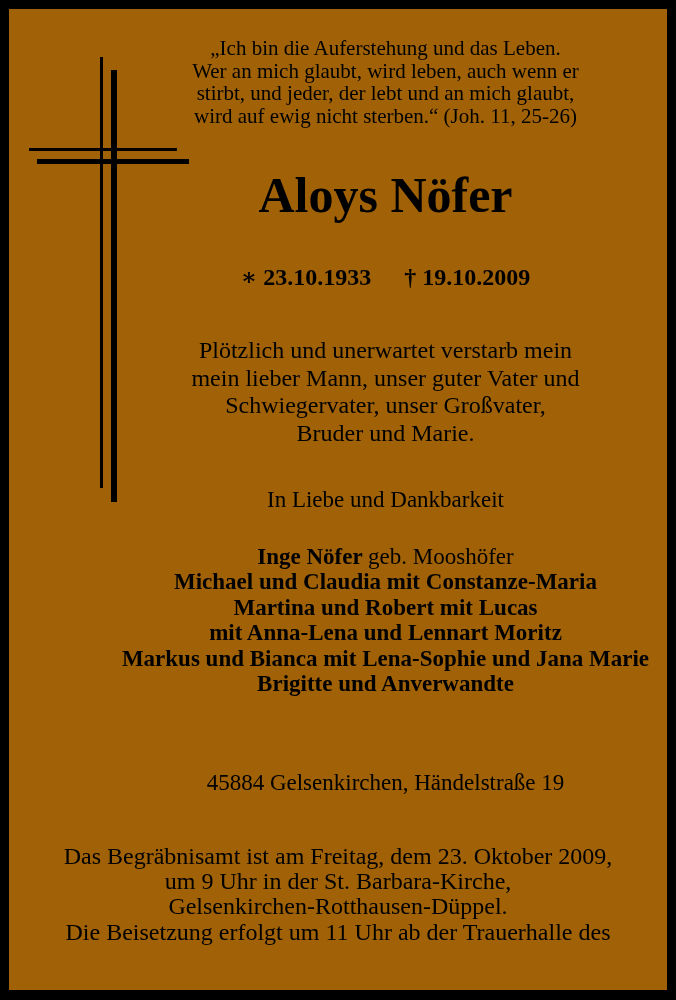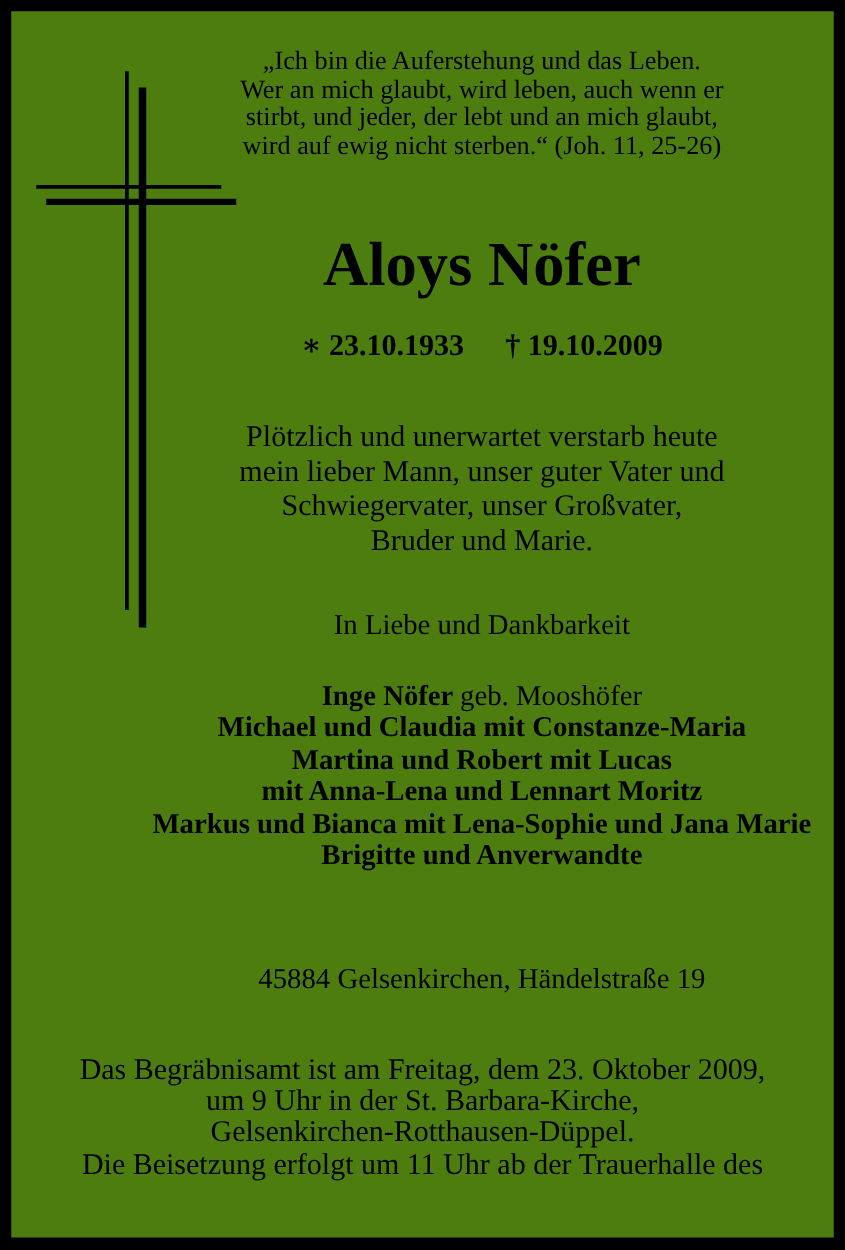--- a/index.html
+++ b/index.html
@@ -12,37 +12,37 @@
   }
   .page {
     position: relative;
     width: 676px; height: 1000px;
     background: #000000;
     box-sizing: border-box;
   }
   .card {
     position: absolute;
     left: 9px; top: 9px; right: 9px; bottom: 10px;
-    background: #4d7c0f;
+    background: #a16207;
   }
   
   .block { position: absolute; text-align: center; }
 
   
   .cross div { position: absolute; background: #000000; }
   .cv-thin  { left: 91px;  top: 48px;  width: 3px;   height: 431px; }
   .cv-thick { left: 102px; top: 61px;  width: 6px;   height: 432px; }
   .ch-thin  { left: 20px;  top: 139px; width: 148px; height: 3px; }
   .ch-thick { left: 28px;  top: 150px; width: 152px; height: 5px; }
 
   
   .main { left: 95px; right: 0; }
 
   .quote   { top: 28px;  font-size: 21px; line-height: 22.5px; }
-  .name    { top: 157px; font-size: 50px; line-height: 58px; font-weight: bold; margin: 16px; }
+  .name    { top: 157px; font-size: 50px; line-height: 58px; font-weight: bold; margin: 0; }
   .dates   { top: 254px; font-size: 24px; line-height: 28px; }
   .dates .pair { display: inline-block; white-space: nowrap; font-weight: bold; }
   .dates .pair + .pair { margin-left: 33px; }
   .dates .sym { display: inline-block; margin-right: 6px; }
   .bodytext{ top: 328px; font-size: 24px; line-height: 27.5px; }
   .closing { top: 478px; font-size: 23px; line-height: 26px; }
   .mourners{ top: 535px; font-size: 23px; line-height: 25.4px; font-weight: bold; }
   .mourners .reg { font-weight: normal; margin-top: 44px; }
   .address { top: 761px; font-size: 23px; line-height: 26px; text-align: center; }
   .funeral { top: 835px; left: 0; right: 0; font-size: 24px; line-height: 25.2px; }
@@ -67,21 +67,21 @@
       <div>wird auf ewig nicht sterben.“ (Joh. 11, 25-26)</div>
     </div>
 
     <h1 class="block main name">Aloys Nöfer</h1>
 
     <div class="block main dates">
       <span class="pair"><span class="sym">∗</span><span>23.10.1933</span></span><span class="pair"><span class="sym">†</span><span>19.10.2009</span></span>
     </div>
 
     <div class="block main bodytext">
-      <div>Plötzlich und unerwartet verstarb heute</div>
+      <div>Plötzlich und unerwartet verstarb mein</div>
       <div>mein lieber Mann, unser guter Vater und</div>
       <div>Schwiegervater, unser Großvater,</div>
       <div>Bruder und Marie.</div>
     </div>
 
     <div class="block main closing">In Liebe und Dankbarkeit</div>
 
     <div class="block main mourners">
       <div><span>Inge Nöfer</span> <span class="reg">geb. Mooshöfer</span></div>
       <div>Michael und Claudia mit Constanze-Maria</div>

